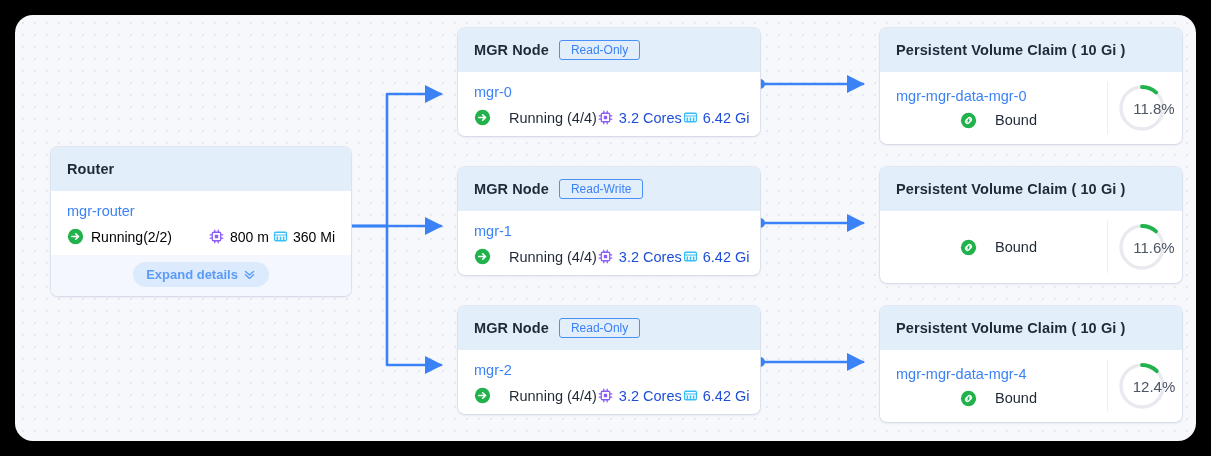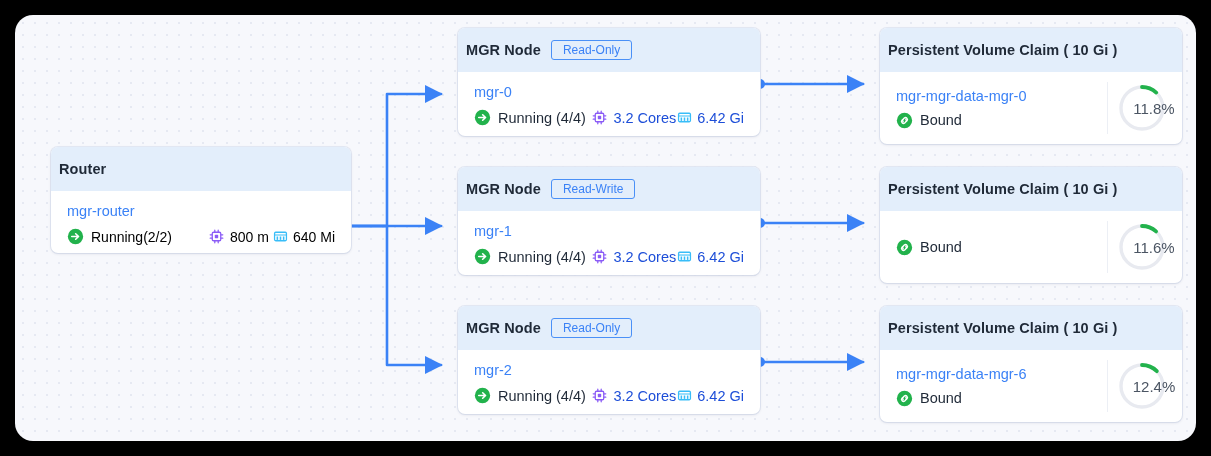--- a/index.html
+++ b/index.html
@@ -21,21 +21,21 @@
     position:absolute;
     background:#ffffff;
     border-radius:7px;
     box-shadow:0 1px 3px rgba(16,24,64,.10), 0 0 0 1px rgba(226,232,244,.9);
     overflow:hidden;
   }
   .card-header{
     background:#e3eefb;
     height:44px;
     display:flex;align-items:center;
-    padding:0 8px;
+    padding:0 16px;
     gap:10px;
   }
   .card-title{
     font-size:14.5px;color:#1f2937;font-weight:600;letter-spacing:.1px;white-space:nowrap;
   }
   .badge{
     border:1.3px solid #4a90f7;
     color:#3b82f6;
     border-radius:3px;
     font-size:12px;
@@ -43,21 +43,21 @@
     line-height:1;
     font-weight:500;
     white-space:nowrap;
   }
   .card-body{padding:12px 16px 10px 16px;}
   .res-name{
     color:#3b82f6;font-size:14.5px;margin-bottom:9px;white-space:nowrap;
     cursor:pointer;
   }
   .meta-row{display:flex;align-items:center;white-space:nowrap;}
-  .status{display:flex;align-items:center;gap:7px;font-size:14.5px;color:#1f2937;}
+  .status{display:flex;align-items:center;gap:18px;font-size:14.5px;color:#1f2937;justify-content:center;}
 
   .ico{display:inline-block;flex:0 0 auto;line-height:0;}
 
   .metrics{display:flex;align-items:center;font-size:14.5px;color:#1d4ed8;}
 
   
   #router-card{left:36px;top:132px;width:300px;}
   #router-card .card-body{padding:12px 16px 8px 16px;}
   .router-meta{display:flex;align-items:center;font-size:14px;}
   .router-footer{
@@ -148,21 +148,31 @@
           <svg width="17" height="17" viewBox="0 0 20 20">
             <rect x="3" y="5" width="14" height="10" rx="1.4" fill="none" stroke="#38bdf8" stroke-width="1.5"></rect>
             <path d="M3 8.2h14" stroke="#38bdf8" stroke-width="1.4"></path>
             <g fill="#38bdf8">
                 <rect x="5.4" y="10" width="1.8" height="4"></rect>
                 <rect x="9.1" y="10" width="1.8" height="4"></rect>
                 <rect x="12.8" y="10" width="1.8" height="4"></rect>
               </g>
           </svg>
         </span>
-        <span style="margin-left:4px">640 Mi</span>
+        <span style="margin-left:4px">360 Mi</span>
+      </div>
+      <div class="router-footer">
+        <div class="pill">
+          <span>Expand details</span>
+          <span class="ico">
+            <svg width="13" height="13" viewBox="0 0 16 16">
+                <path d="M3 4.2L8 8.6l5-4.4M3 8.4L8 12.8l5-4.4" fill="none" stroke="#5b9bf8" stroke-width="1.7" stroke-linecap="round" stroke-linejoin="round"></path>
+              </svg>
+          </span>
+        </div>
       </div>
     </div>
   </div>
 
   <div class="card mgr-card" id="mgr-card-0">
     <div class="card-header">
       <span class="card-title">MGR Node</span>
       <span class="badge">Read-Only</span>
     </div>
     <div class="card-body">
@@ -358,21 +368,21 @@
       </div>
     </div>
   </div>
 
   <div class="card pvc-card" id="pvc-card-2">
     <div class="card-header">
       <span class="card-title">Persistent Volume Claim ( 10 Gi )</span>
     </div>
     <div class="pvc-body">
       <div class="pvc-left">
-        <div class="res-name">mgr-mgr-data-mgr-6</div>
+        <div class="res-name">mgr-mgr-data-mgr-4</div>
         <div class="status">
           <span class="ico">
             <svg width="17" height="17" viewBox="0 0 20 20">
                 <circle cx="10" cy="10" r="9" fill="#22b24c"></circle>
                 <g fill="none" stroke="#fff" stroke-width="1.7" stroke-linecap="round">
                   <path d="M8.4 11.6a2.2 2.2 0 0 1 0-3.1l1.4-1.4a2.2 2.2 0 0 1 3.1 3.1l-.7.7"></path>
                   <path d="M11.6 8.4a2.2 2.2 0 0 1 0 3.1l-1.4 1.4a2.2 2.2 0 0 1-3.1-3.1l.7-.7"></path>
                 </g>
               </svg>
           </span>

